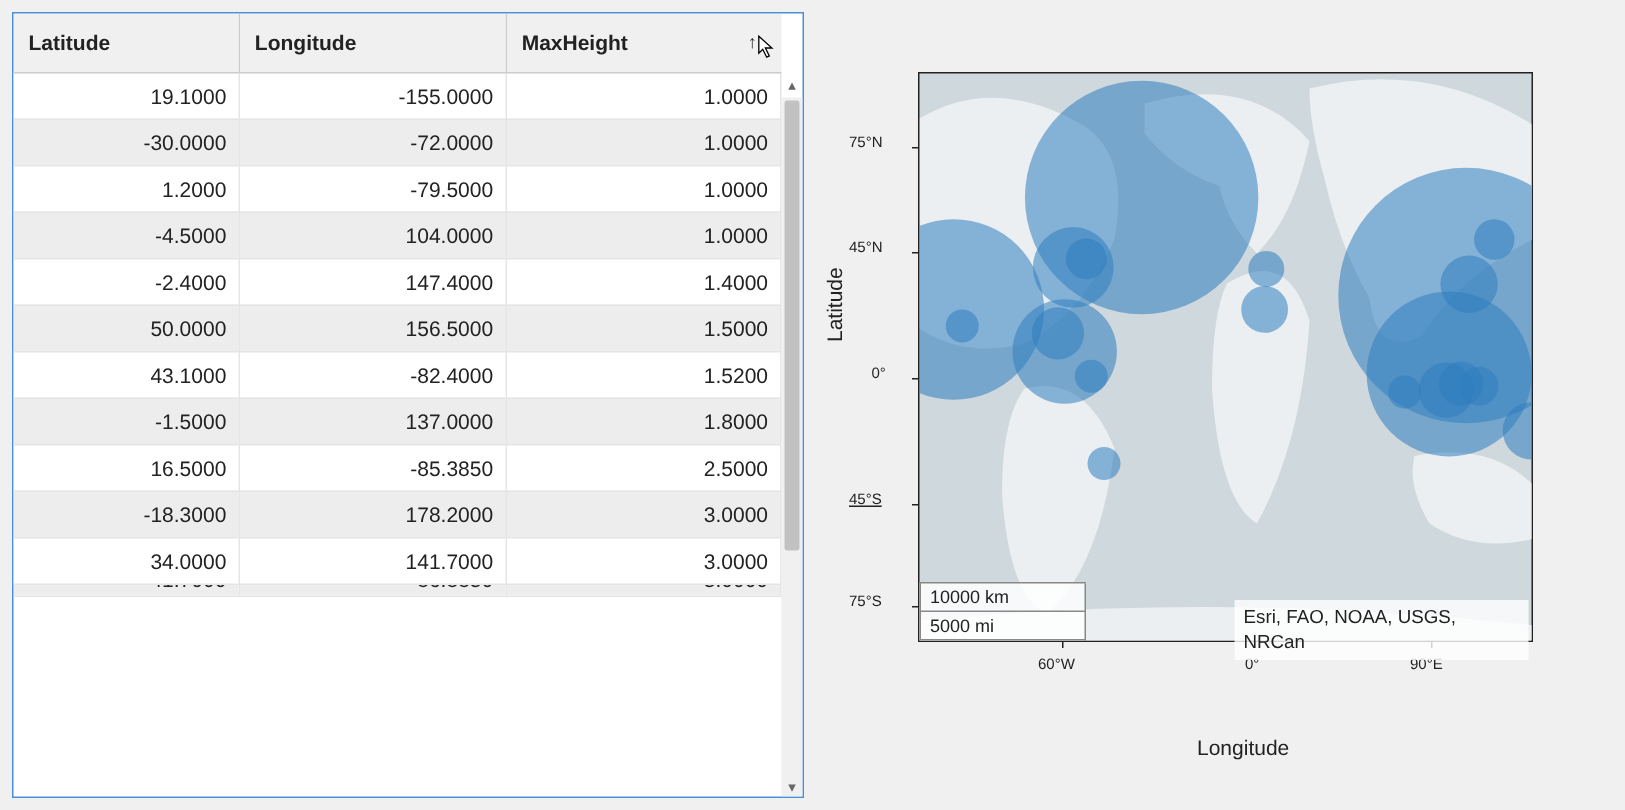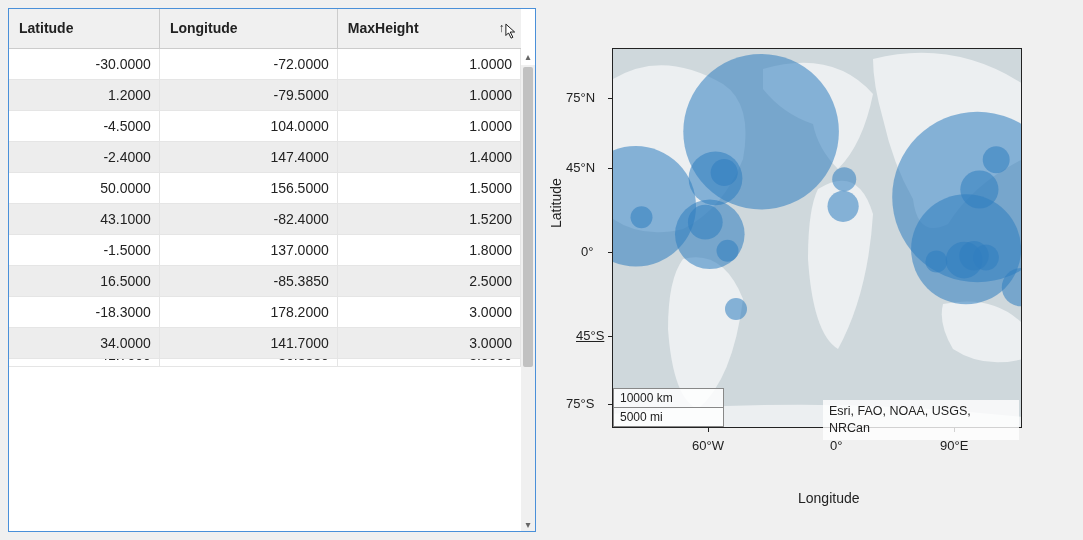--- a/index.html
+++ b/index.html
@@ -111,21 +111,21 @@
   .map-axes {
     position: absolute;
     left: 60px; top: 40px;
     width: 410px; height: 380px;
     background: #cfd8dc;
     border: 1px solid #222;
     overflow: hidden;
   }
   .land { fill: #eceff1; }
   .bubble { fill: #2f7ec0; fill-opacity: 0.55; }
-  .tick { position: absolute; font-size: 13px; color: #222; white-space: nowrap; }
+  .tick { position: absolute; font-size: 10px; color: #222; white-space: nowrap; }
   .ylabel, .xlabel { position: absolute; font-size: 14px; color: #222; }
   .ylabel { left: -4px; top: 220px; transform: rotate(-90deg); transform-origin: left top; }
   .xlabel { left: 246px; top: 482px; }
   .scalebar {
     position: absolute;
     left: 61px; top: 380px;
     font-size: 12px;
     background: rgba(255,255,255,0.85);
     border-top: 1px solid #888;
     border-left: 1px solid #888;
@@ -169,20 +169,25 @@
             <span>MaxHeight</span>
             <span class="sort-ind">↑</span>
             <svg class="cursor-arrow" viewBox="0 0 16 20">
               <path d="M1 1 L1 14 L4 11 L7 17 L9 16 L6 10 L11 10 Z" fill="#fff" stroke="#000" stroke-width="1"></path>
             </svg>
           </th>
         </tr>
       </thead>
       <tbody>
 
+      <tr>
+            <td>19.1000</td>
+            <td>-155.0000</td>
+            <td>1.0000</td>
+          </tr>
           <tr>
             <td>-30.0000</td>
             <td>-72.0000</td>
             <td>1.0000</td>
           </tr>
           <tr>
             <td>1.2000</td>
             <td>-79.5000</td>
             <td>1.0000</td>
           </tr>
@@ -246,21 +251,21 @@
     </div>
   </div>
 
   <div class="map-panel">
     <div class="ylabel">Latitude</div>
     <div class="xlabel">Longitude</div>
 
     <div class="tick" style="left:14px; top:82px;">75°N</div>
     <div class="tick" style="left:14px; top:152px;">45°N</div>
     <div class="tick" style="left:29px; top:236px;">0°</div>
-    <div class="tick" style="left:24px; top:320px;text-decoration:underline;">45°S</div>
+    <div class="tick" style="left:14px; top:320px;text-decoration:underline;">45°S</div>
     <div class="tick" style="left:14px; top:388px;">75°S</div>
 
     <div class="tickmark" style="left:56px; top:90px;  width:4px; height:1px;"></div>
     <div class="tickmark" style="left:56px; top:160px; width:4px; height:1px;"></div>
     <div class="tickmark" style="left:56px; top:244px; width:4px; height:1px;"></div>
     <div class="tickmark" style="left:56px; top:328px; width:4px; height:1px;"></div>
     <div class="tickmark" style="left:56px; top:396px; width:4px; height:1px;"></div>
 
     <div class="tick" style="left:140px; top:430px;">60°W</div>
     <div class="tick" style="left:278px; top:430px;">0°</div>

